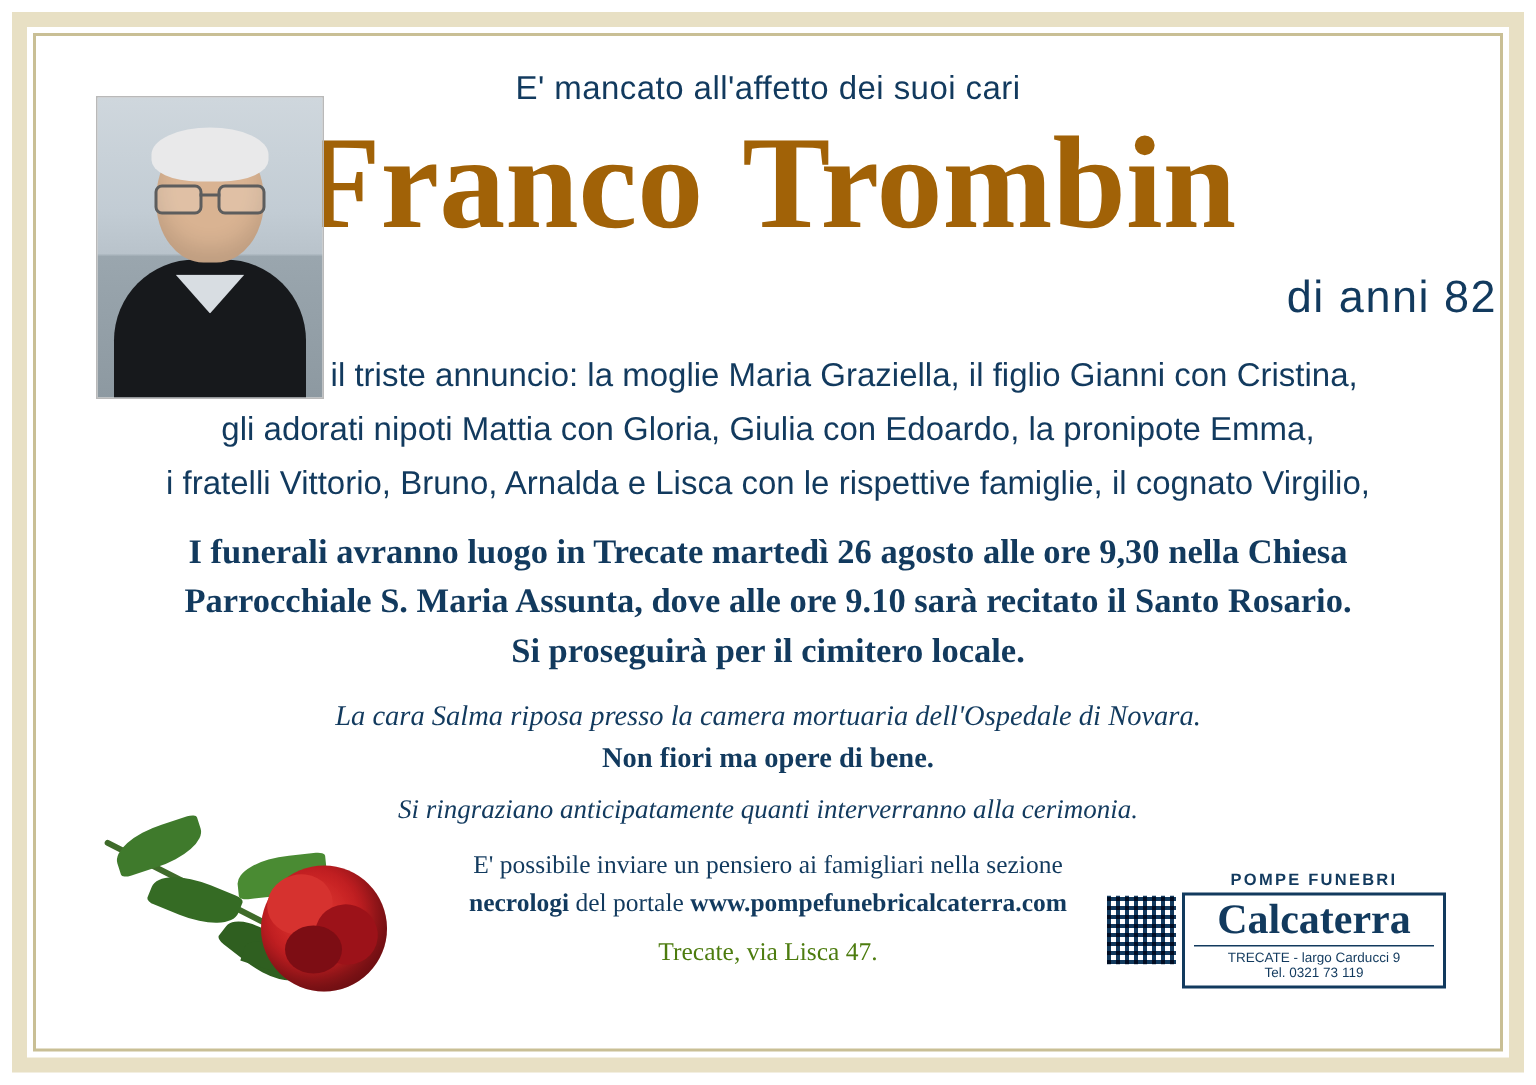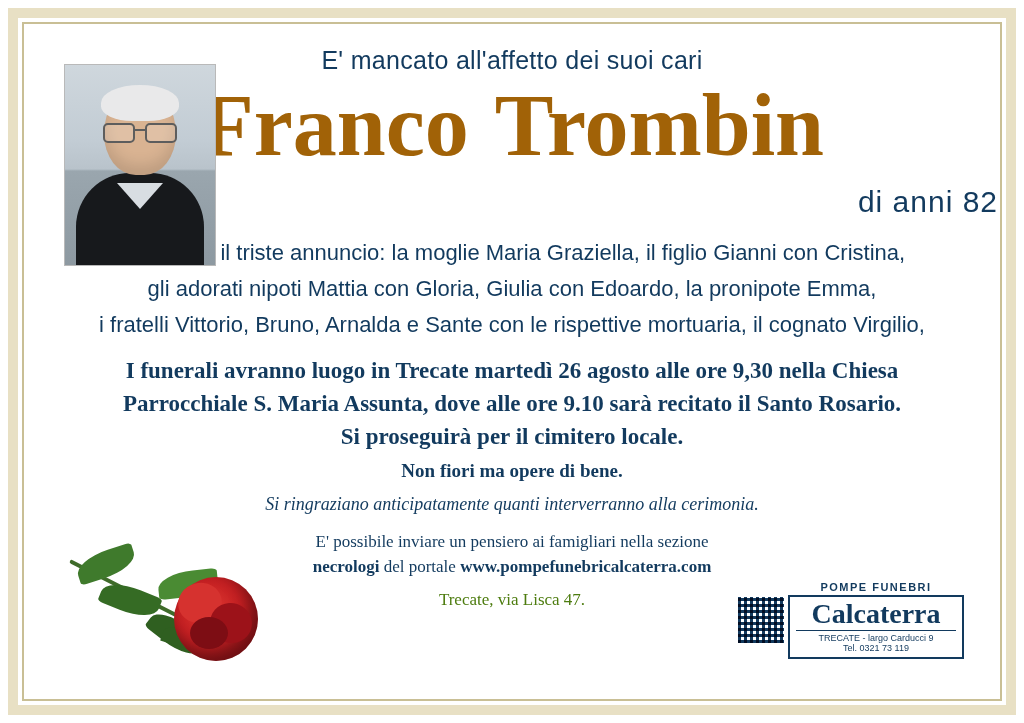--- a/index.html
+++ b/index.html
@@ -47,21 +47,21 @@
     top: 26px;
     right: 26px;
     bottom: 26px;
     box-sizing: border-box;
   }
 
   .headline {
     text-align: center;
     color: #123a5e;
     font-family: "Liberation Sans", sans-serif;
-    font-size: 25px;
+    font-size: 22px;
     letter-spacing: 0.3px;
     padding-top: 20px;
   }
 
   .photo {
     position: absolute;
     left: 38px;
     top: 38px;
     width: 150px;
     height: 200px;
@@ -360,29 +360,30 @@
 
     <div class="name">
       <span>Franco</span><span class="gap"></span><span>Trombin</span>
     </div>
 
     <div class="age">di  anni  82</div>
 
     <div class="announce">
       <div>Ne danno il triste annuncio: la moglie Maria Graziella, il figlio Gianni con Cristina,</div>
       <div>gli adorati nipoti Mattia con Gloria, Giulia con Edoardo, la pronipote Emma,</div>
-      <div>i fratelli Vittorio, Bruno, Arnalda e Sante con le rispettive mortuaria, il cognato Virgilio,</div>
+      <div>i fratelli Vittorio, Bruno, Arnalda e Lisca con le rispettive famiglie, il cognato Virgilio,</div>
     </div>
 
     <div class="funeral">
       <div>I funerali avranno luogo in Trecate martedì 26 agosto alle ore 9,30 nella Chiesa</div>
       <div>Parrocchiale S. Maria Assunta, dove alle ore 9.10 sarà recitato il Santo Rosario.</div>
       <div>Si proseguirà per il cimitero locale.</div>
     </div>
 
+    <div class="note-italic">La cara Salma riposa presso la camera mortuaria dell'Ospedale di Novara.</div>
     <div class="note-bold">Non fiori ma opere di bene.</div>
     <div class="note-italic2">Si ringraziano anticipatamente quanti interverranno alla cerimonia.</div>
 
     <div class="portal">
       <div>E' possibile inviare un pensiero ai famigliari nella sezione</div>
       <div>
         <span class="strong">necrologi</span><span> del portale </span><span class="strong">www.pompefunebricalcaterra.com</span>
       </div>
     </div>
 

